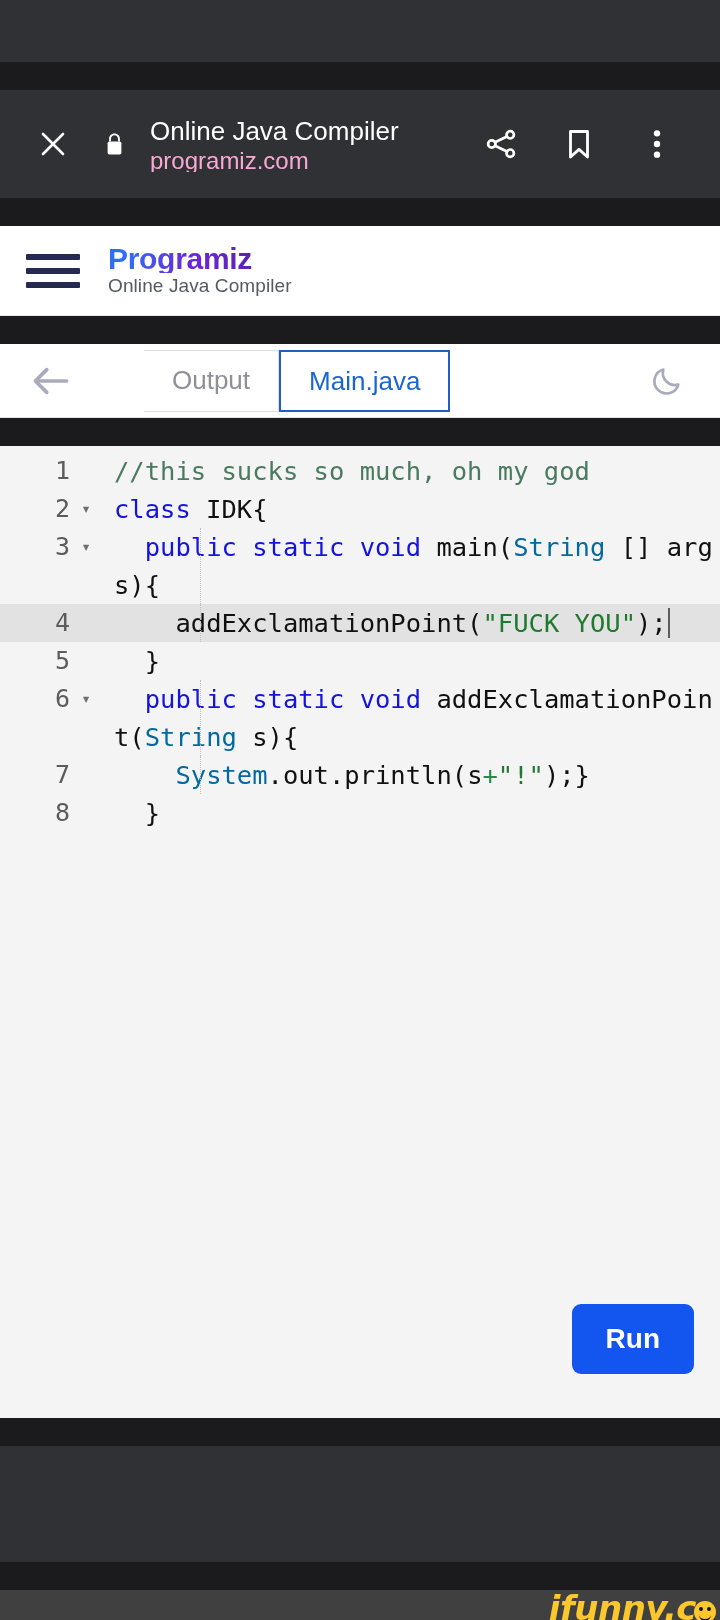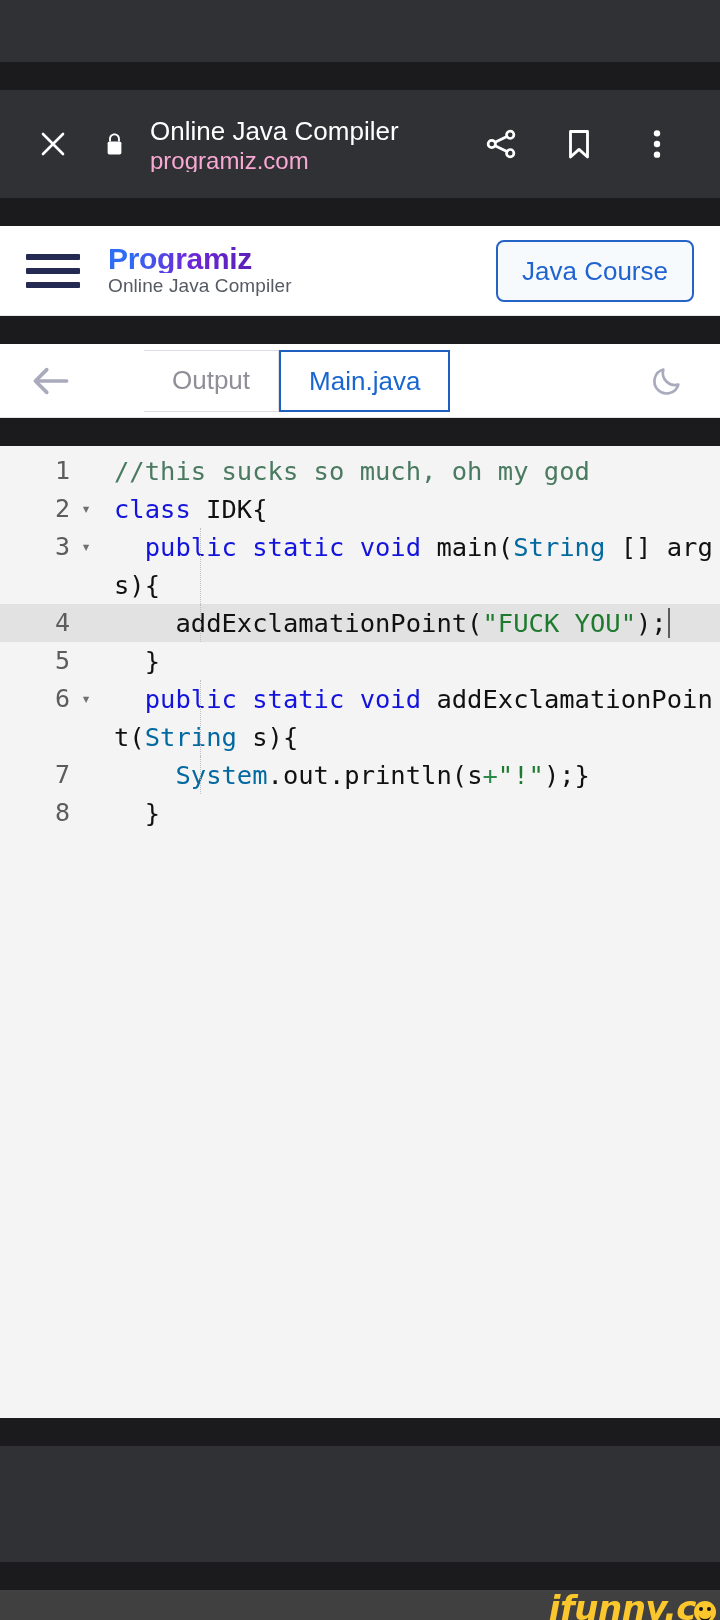--- a/index.html
+++ b/index.html
@@ -187,21 +187,20 @@
   <div class="site-header">
     <div class="hamburger">
       <i></i>
         <i></i>
         <i></i>
     </div>
     <div class="brand">
       <div class="brand-logo">Programiz</div>
       <div class="brand-sub">Online Java Compiler</div>
     </div>
-    <button class="course-btn">Java Course</button>
   </div>
 
   <div class="tabstrip">
     <div class="back-btn">
       <svg viewBox="0 0 28 24" fill="none" stroke="#a9abbd" stroke-width="2.6" stroke-linecap="round" stroke-linejoin="round">
         <line x1="25" y1="12" x2="4" y2="12"></line>
           <polyline points="11,4 3,12 11,20"></polyline>
       </svg>
     </div>
     <div class="tabs">
@@ -258,20 +257,23 @@
       <span class="fold"></span>
       <span class="code-line"><span class="indent-guide"></span><span class="pln">    </span><span class="typ">System</span><span class="pln">.out.println(s</span><span class="op">+</span><span class="str">"!"</span><span class="pln">);}</span></span>
     </div>
 
     <div class="code-row">
       <span class="gutter">8</span>
       <span class="fold"></span>
       <span class="code-line"><span class="pln">  }</span></span>
     </div>
 
+    <div class="runbar">
+      <button class="run-btn">Run</button>
+    </div>
   </div>
 
   <div class="bottom-dark"></div>
   <div class="bottom-black">
     <div class="wm"><span>ifunny.c</span><span class="smiley"></span></div>
   </div>
 
 </div>
 
 </body></html>

